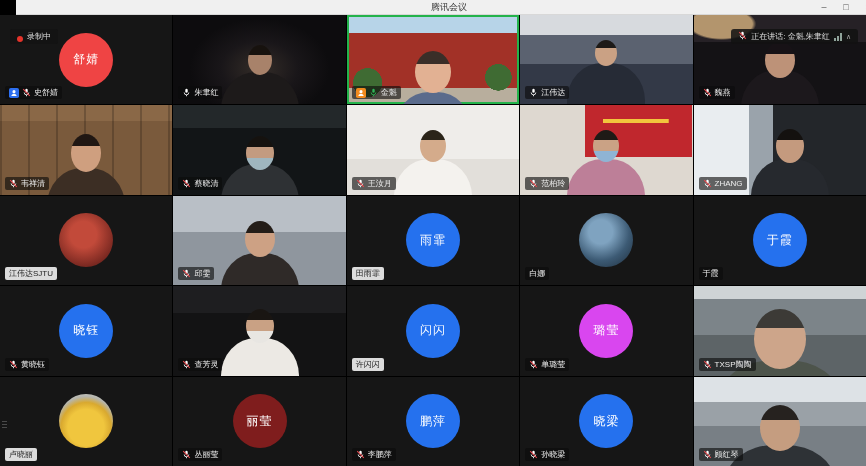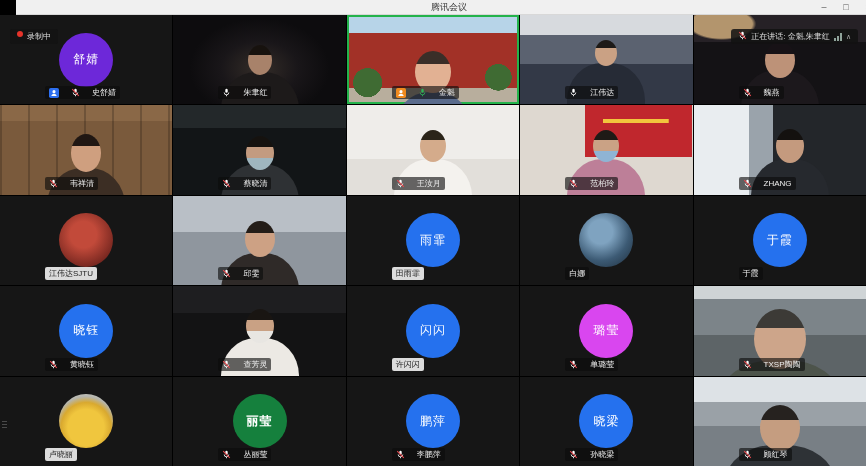--- a/index.html
+++ b/index.html
@@ -67,27 +67,27 @@
     --hair:#3c3a36;--face:#cda58a;--head-w:52px;--head-h:60px;--head-top:26%;--body:#4d544b;--body-top:82%;--body-w:120px;}
   .s-office-elder{background:linear-gradient(180deg,#dde2e6 0 28%,#9aa1a7 28% 55%,#787f85 55%);
     --hair:#26221f;--face:#c59d80;--head-w:40px;--head-h:46px;--head-top:32%;--body:#2e3236;--body-top:76%;--body-w:110px;}
 
   .p-photo-red{background:radial-gradient(circle at 45% 40%,#c24a3a 0 30%,#7e2a22 70%,#441713 100%);}
   .p-photo-crowd{background:radial-gradient(circle at 40% 35%,#7fa3c0 0 25%,#3c5a74 60%,#1d2c3a 100%);}
   .p-photo-bus{background:radial-gradient(circle at 50% 62%,#f0c63e 0 42%,#d9a92f 58%,#b5b5ad 72%,#e6e6e2 100%);}
 
   
   .nameplate{position:absolute;left:5px;bottom:5px;max-width:92%;height:13px;z-index:3;
-    display:flex;align-items:center;gap:12px;padding:0 4px;border-radius:2px;
-    background:rgba(12,12,12,.62);color:#eee;font-size:8px;white-space:nowrap;overflow:hidden;margin-left:40px;}
+    display:flex;align-items:center;gap:3px;padding:0 4px;border-radius:2px;
+    background:rgba(12,12,12,.62);color:#eee;font-size:8px;white-space:nowrap;overflow:hidden;}
   .nameplate.light{background:rgba(238,238,238,.92);color:#222;}
   .nameplate svg{flex:0 0 auto;display:block;}
 
   
-  .rec-badge{position:absolute;left:10px;top:29px;z-index:5;display:flex;align-items:flex-start;gap:4px;
+  .rec-badge{position:absolute;left:10px;top:29px;z-index:5;display:flex;align-items:flex-end;gap:4px;
     background:rgba(18,18,18,.82);border-radius:2px;padding:2px 7px;color:#ddd;font-size:8px;}
   .rec-dot{width:6px;height:6px;border-radius:50%;background:#e5332a;}
   .speak-banner{position:absolute;right:8px;top:29px;z-index:5;display:flex;align-items:center;gap:4px;
     background:rgba(18,18,18,.85);border-radius:3px;padding:2px 7px;color:#ddd;font-size:8px;}
   .signal{display:flex;align-items:flex-end;gap:1px;height:8px;}
   .signal i{display:block;width:2px;background:#8fa39a;}
   .signal i:nth-child(1){height:3px;}.signal i:nth-child(2){height:5px;}.signal i:nth-child(3){height:8px;}
   .chev{color:#aaa;font-size:7px;line-height:8px;}
   .side-handle{position:absolute;left:0;top:414px;width:9px;height:20px;z-index:5;
     display:flex;flex-direction:column;justify-content:center;gap:2px;align-items:center;}
@@ -101,21 +101,21 @@
   <div class="win-controls">
     <span class="win-btn">–</span>
     <span class="win-btn">□</span>
     <span class="win-btn">×</span>
   </div>
 </div>
 
 <div class="grid" id="grid">
     <div class="tile">
       <div class="avatar-wrap">
-        <div class="avatar-circle" style="background: #6d28d9;">
+        <div class="avatar-circle" style="background: #ef4444;">
           <span>舒婧</span>
         </div>
       </div>
       <div class="nameplate">
         <svg width="10" height="10" viewBox="0 0 11 11">
     <rect width="11" height="11" rx="2" fill="#2D6FF0"></rect>
     <circle cx="5.5" cy="4" r="1.7" fill="#fff"></circle>
     <path d="M2.6 8.9c0-1.7 1.3-2.7 2.9-2.7s2.9 1 2.9 2.7z" fill="#fff"></path>
         </svg>
         <svg width="9" height="9" viewBox="0 0 12 12">
@@ -342,21 +342,21 @@
     <div class="tile">
       <div class="avatar-wrap">
         <div class="avatar-photo p-photo-bus"></div>
       </div>
       <div class="nameplate light">
         <span>卢晓丽</span>
       </div>
     </div>
     <div class="tile">
       <div class="avatar-wrap">
-        <div class="avatar-circle" style="background: #15803d; font-weight: bold;">
+        <div class="avatar-circle" style="background: #7f1d1d;">
           <span>丽莹</span>
         </div>
       </div>
       <div class="nameplate">
         <svg width="9" height="9" viewBox="0 0 12 12">
     <rect x="4.4" y="1" width="3.2" height="5.4" rx="1.6" fill="#ffffff"></rect>
     <path d="M2.9 6a3.1 3.1 0 0 0 6.2 0" fill="none" stroke="#ffffff" stroke-width="1.1"></path>
     <line x1="6" y1="9.1" x2="6" y2="11" stroke="#ffffff" stroke-width="1.1"></line>
           <line x1="1.6" y1="1.6" x2="10.4" y2="10.4" stroke="#E5484D" stroke-width="1.5"></line>
         </svg>

